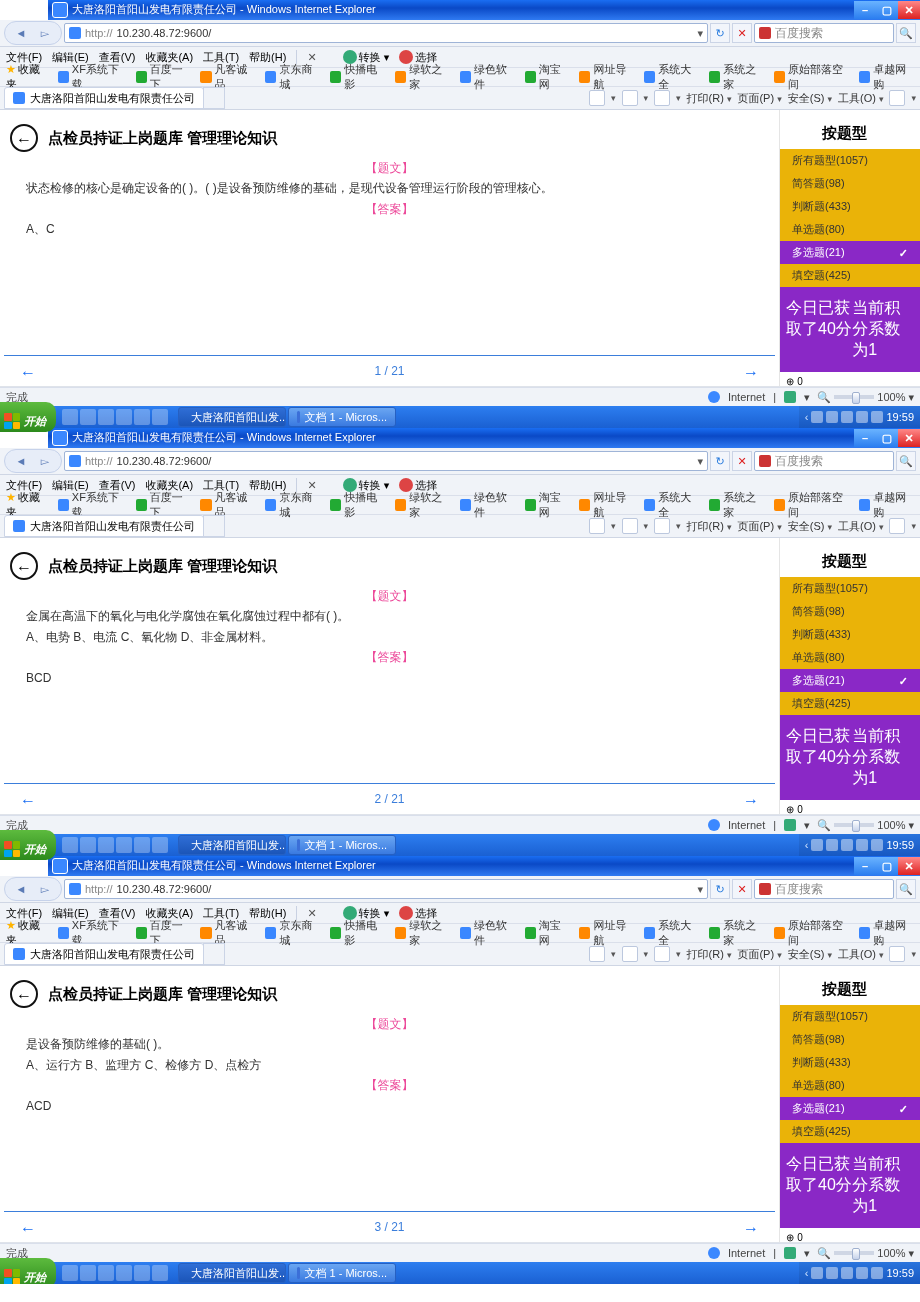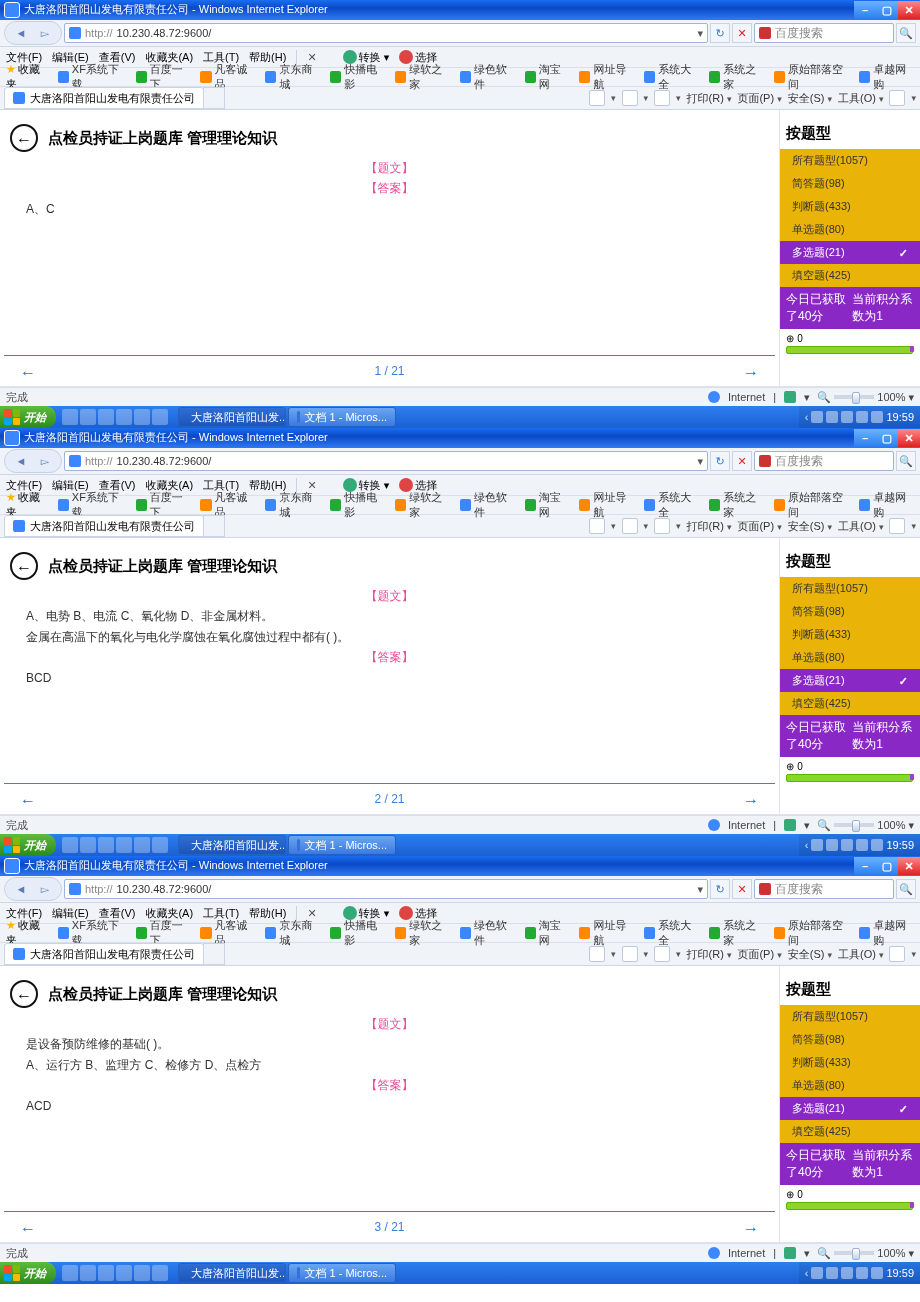--- a/index.html
+++ b/index.html
@@ -1,18 +1,18 @@
 <!DOCTYPE html>
 <html><head>
 <meta charset="utf-8">
 <style>
   body { margin:0; font-family: "Microsoft YaHei", Arial, sans-serif; font-size:12px; background:#fff; }
   .stack > .instance { border-bottom: 0px solid #000; }
   
-  .titlebar { height:20px; background: linear-gradient(#1a6ef2,#0a49c6 40%,#2f7af2); color:#fff; display:flex; align-items:center; justify-content:space-between; font-size:11px; padding-left:4px;}
+  .titlebar { height:20px; background: linear-gradient(#1a6ef2,#0a49c6 40%,#2f7af2); color:#fff; display:flex; align-items:center; justify-content:space-between; font-size:11px; padding-left:4px;margin-left:48px;}
   .titlebar .ticon { display:inline-block; width:14px; height:14px; background:#3a87ff; border:1px solid #fff; border-radius:3px; margin-right:4px; vertical-align:middle; }
   .tbtns { display:flex; }
   .tbtn { width:22px; height:18px; display:flex; align-items:center; justify-content:center; color:#fff; font-weight:bold; }
   .tbtn.min { background:linear-gradient(#6ab3ff,#2b7ef0); }
   .tbtn.max { background:linear-gradient(#6ab3ff,#2b7ef0); }
   .tbtn.close { background:linear-gradient(#f88,#d22); }
   .addrbar { height:22px; background:#f0f3f8; display:flex; align-items:center; padding:2px 4px; gap:2px; border-bottom:1px solid #cfd6e4;}
   .navbtn { width:24px; height:22px; border-radius:12px; background:#e7edf8; border:1px solid #c6d2ea; display:flex; align-items:center; justify-content:center; color:#5b7bb6; font-size:11px; }
   .navholder{ display:flex; border:1px solid #c6d2ea; border-radius:12px; padding:0 4px; align-items:center; background:#e7edf8;}
   .navholder .navbtn{border:none;background:transparent;border-radius:0;}
@@ -47,47 +47,47 @@
   .left { flex:1; display:flex; flex-direction:column; position:relative;}
   .head { display:flex; align-items:center; gap:10px; padding:14px 10px 6px 10px; font-size:15px; font-weight:bold;}
   .backbtn{ width:24px; height:24px; border:2px solid #111; border-radius:50%; display:flex; align-items:center; justify-content:center; font-size:16px; }
   .qbox { padding:0 14px; font-size:12px; line-height:1.7; color:#333; flex:1;}
   .bracket{ color:#ec4899;text-align:center;}
   .opts{ padding-left:12px; }
   .ans{ padding-left:12px; }
   .pager{ border-top:1px solid #3b7edb; padding:6px 16px; display:flex; align-items:center; justify-content:space-between; color:#3b7edb; margin:0 4px; }
   .pager .arrow{ color:#1a6ef2; font-size:16px; font-weight:bold; }
   .right { width:140px; background:#fff; border-left:1px solid #e5e5e5; display:flex; flex-direction:column;}
-  .rhead{ font-size:15px; font-weight:bold; padding:14px 10px 6px 6px;}
+  .rhead{ font-size:15px; font-weight:bold; padding:14px 10px 6px 6px;margin-left:36px;}
   .rlist{ flex:1; background:#fff;}
   .ritem{ padding:4px 12px; font-size:11px; color:#333; background:#eab308;}
   .ritem.sel{ background:#8a28c6; color:#fff; display:flex; justify-content:space-between; align-items:flex-end;}
   .ritem.sel::after{ content:"✓"; color:#fff; font-weight:bold;}
   .greyzone{ background:#f3f3f3; flex:1;}
-  .pointsbar{ background:#8a28c6; color:#fff; font-size:12px; padding:4px 6px; display:flex; justify-content:space-between;}
+  .pointsbar{ background:#8a28c6; color:#fff; font-size:16px; padding:11px 6px; display:flex; justify-content:space-between;}
   .gauge{ padding:4px 6px; font-size:10px; background:#fff;}
   .gauge .scale{ height:6px; position:relative; margin:2px 0;}
   .gauge .fill{ position:absolute; left:0; top:0; height:6px; background:#8bd62a; border:1px solid #5cb300; border-radius:2px; width:98%;}
   .gauge .end{ position:absolute; right:0; top:0; width:4px; height:6px; background:#9a3fcf; border-radius:1px;}
   .speed{ display:flex; justify-content:center; gap:6px; font-size:10px; color:#555; padding:2px 6px;margin-top:40px;}
   .speed .ico{ width:10px; height:10px; display:inline-block; border-radius:2px;}
   .speed .i-dn{ background:#ffb400;}
   .speed .i-up{ background:#6ac1ff;}
   .speed .globe{ width:12px; height:12px; border-radius:50%; background:#3b88ff; border:1px solid #2a6ed6;}
   
   .status{ height:18px; background:#f0f3f8; border-top:1px solid #d9dfeb; display:flex; align-items:center; justify-content:space-between; padding:0 6px; font-size:11px; color:#444;}
   .status .r{ display:flex; align-items:center; gap:8px;}
   .status .globe{ width:12px; height:12px; border-radius:50%; background:#3b88ff; }
   .status .zoneicon{ width:12px; height:12px; background:#3a7; border-radius:2px;}
   .zoom{ display:flex; align-items:center; gap:3px;}
   .zoom .track{ width:40px; height:4px; background:#cfd6e4; position:relative;}
   .zoom .knob{ position:absolute; top:-3px; left:18px; width:6px; height:10px; background:linear-gradient(#fff,#c6d2ea); border:1px solid #9fb0cf; border-radius:2px;}
   
   .taskbar{ height:22px; background:linear-gradient(#2d7ef0,#1a60d2); display:flex; align-items:center; font-size:11px; color:#fff;}
-  .startbtn{ height:22px; background:linear-gradient(#5dbb3e,#2c8a1c); display:flex; align-items:center; padding:0 10px 0 4px; border-radius:0 10px 10px 0; gap:4px; font-weight:bold; font-style:italic;}
+  .startbtn{ height:22px; background:linear-gradient(#5dbb3e,#2c8a1c); display:flex; align-items:center; padding:8px 10px 0 4px; border-radius:0 10px 10px 0; gap:4px; font-weight:bold; font-style:italic;}
   .startbtn .logo{ width:16px; height:16px; display:grid; grid-template-columns:1fr 1fr; grid-template-rows:1fr 1fr; gap:1px;}
   .startbtn .logo span{ display:block; border-radius:1px;}
   .startbtn .logo span:nth-child(1){background:#f25022;}
   .startbtn .logo span:nth-child(2){background:#7fba00;}
   .startbtn .logo span:nth-child(3){background:#00a4ef;}
   .startbtn .logo span:nth-child(4){background:#ffb900;}
   .qlaunch{ display:flex; gap:2px; padding:0 6px;}
   .qlaunch span{ width:16px; height:16px; background:rgba(255,255,255,.3); border-radius:2px;}
   .tasks{ display:flex; gap:2px; padding:0 4px; flex:1;}
   .taskbtn{ height:18px; padding:0 8px; background:linear-gradient(#6aa6f2,#3a7ae0); border:1px solid #2660c2; border-radius:3px; display:flex; align-items:center; gap:4px; min-width:70px; max-width:90px; overflow:hidden; white-space:nowrap;}
@@ -223,20 +223,21 @@
     </div>
   </div>
   <div class="app">
     <div class="left">
       <div class="head">
         <div class="backbtn">←</div>
         <span>点检员持证上岗题库 管理理论知识</span>
       </div>
       <div class="qbox">
         <div class="bracket">【题文】</div>
+        <div class="opts">状态检修的核心是确定设备的(     )。(     )是设备预防维修的基础，是现代设备管理运行阶段的管理核心。</div>
         <div class="bracket">【答案】</div>
         <div class="ans">A、C</div>
       </div>
       <div class="pager">
         <span class="arrow">←</span>
         <span>1 / 21</span>
         <span class="arrow">→</span>
       </div>
     </div>
     <div class="right">
@@ -450,22 +451,22 @@
     </div>
   </div>
   <div class="app">
     <div class="left">
       <div class="head">
         <div class="backbtn">←</div>
         <span>点检员持证上岗题库 管理理论知识</span>
       </div>
       <div class="qbox">
         <div class="bracket">【题文】</div>
+        <div class="opts">金属在高温下的氧化与电化学腐蚀在氧化腐蚀过程中都有(     )。</div>
         <div class="opts">A、电势    B、电流    C、氧化物    D、非金属材料。</div>
-        <div class="opts">金属在高温下的氧化与电化学腐蚀在氧化腐蚀过程中都有(     )。</div>
         <div class="bracket">【答案】</div>
         <div class="ans">BCD</div>
       </div>
       <div class="pager">
         <span class="arrow">←</span>
         <span>2 / 21</span>
         <span class="arrow">→</span>
       </div>
     </div>
     <div class="right">

